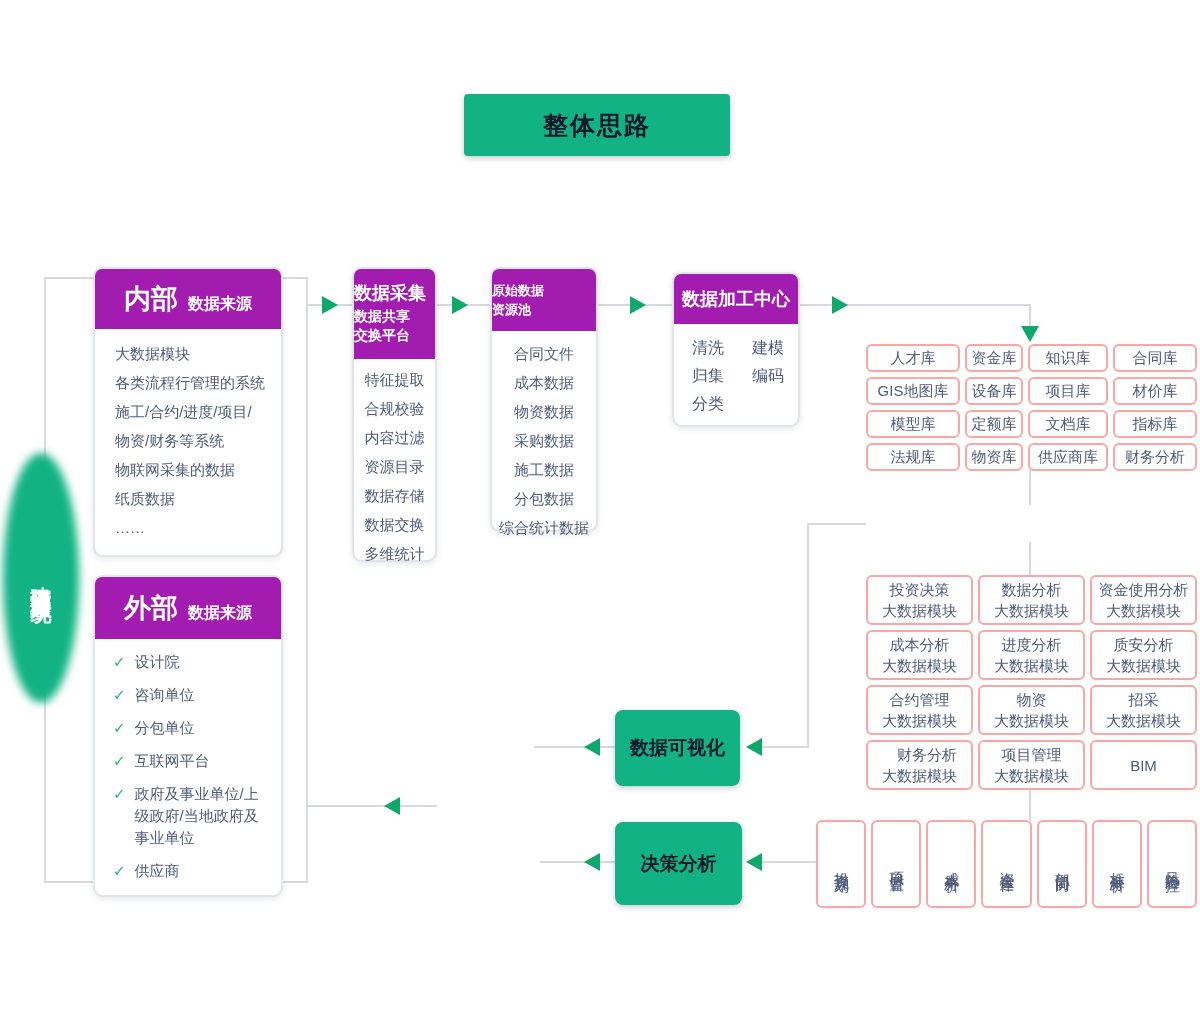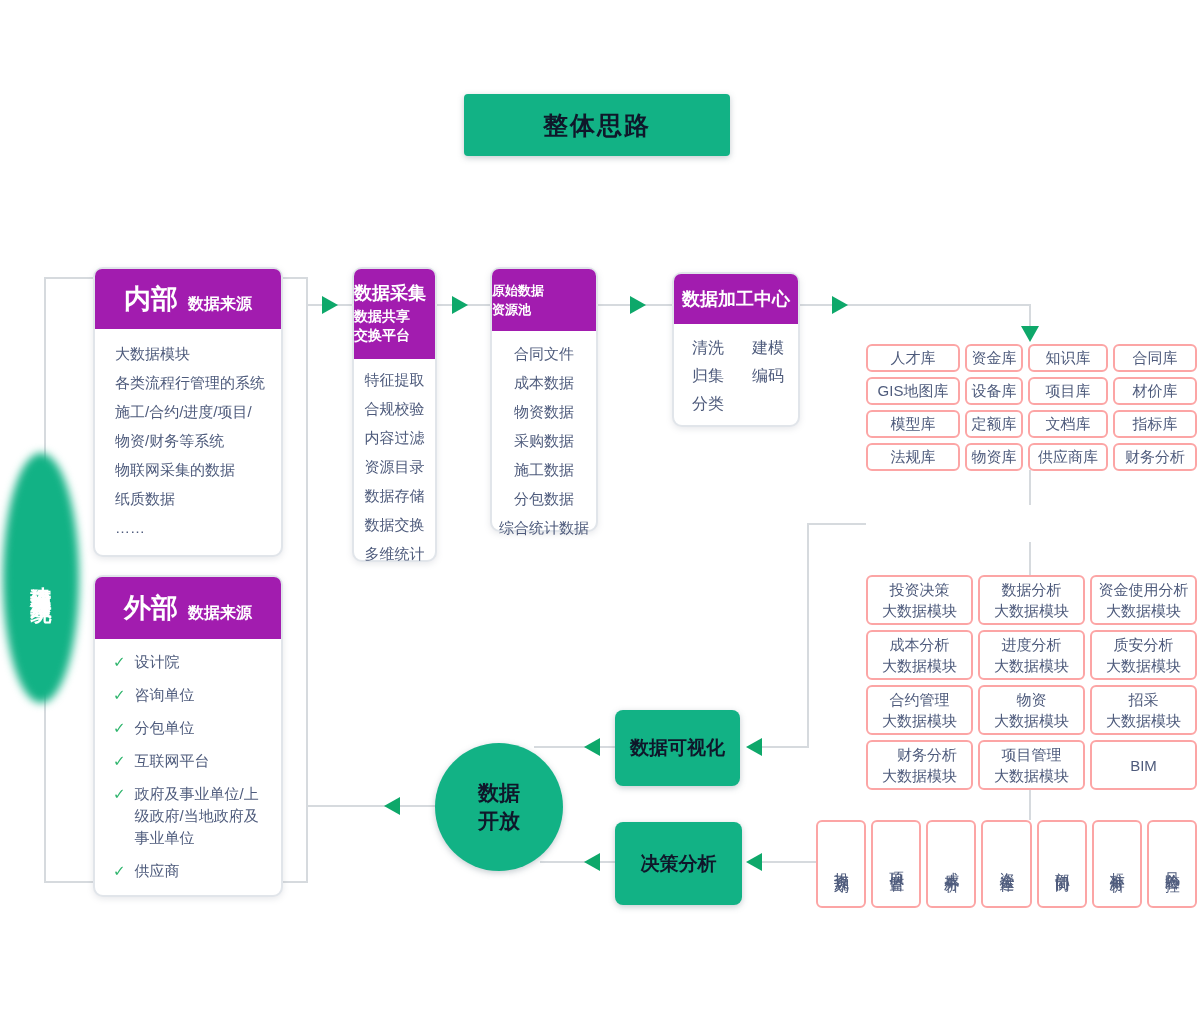--- a/index.html
+++ b/index.html
@@ -212,22 +212,20 @@
 大数据模块</div>
     <div class="cell pre" style="line-height:21px;">项目管理
 大数据模块</div>
     <div class="cell pre" style="line-height:21px;">BIM</div>
   </div>
 
   <div class="abs gbox" style="left:615px;top:710px;width:125px;height:76px;font-size:19px;font-weight:bold;">数据可视化</div>
 
   <div class="abs gbox" style="left:615px;top:822px;width:127px;height:83px;font-size:19px;font-weight:bold;">决策分析</div>
 
-  <div class="abs gbox circle pre" style="left:435px;top:743px;width:128px;height:128px;">数据
-开放</div>
 
   <div class="abs grid" style="left:816px;top:820px;width:381px;height:88px;grid-template-columns:repeat(7,1fr);gap:5px;">
     <div class="cell">
         <span class="vtext">投资规划</span>
       </div>
     <div class="cell">
         <span class="vtext">项目监管</span>
       </div>
     <div class="cell">
         <span class="vtext">成本分析</span>

